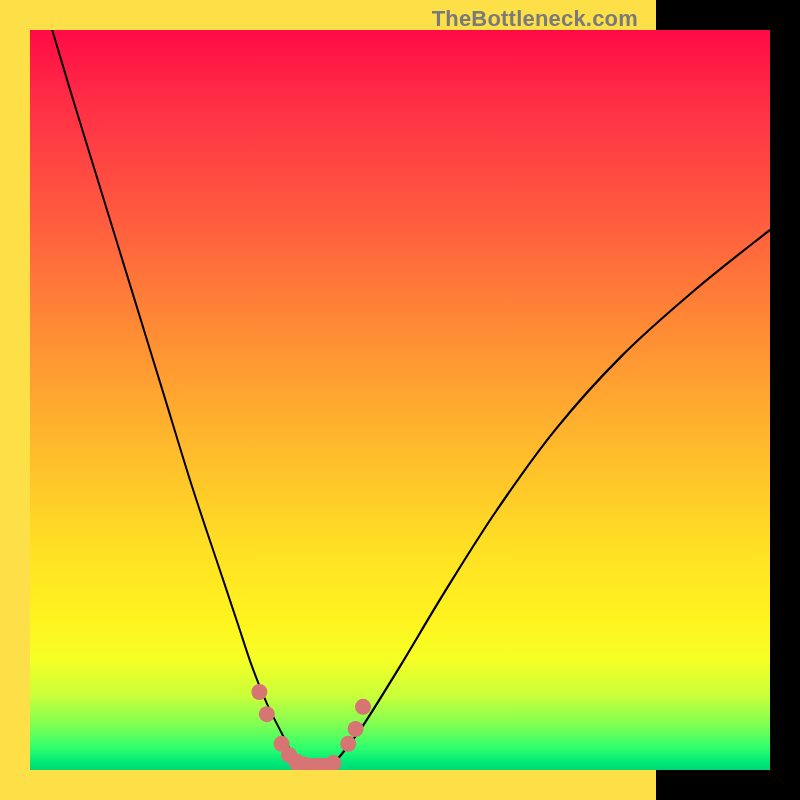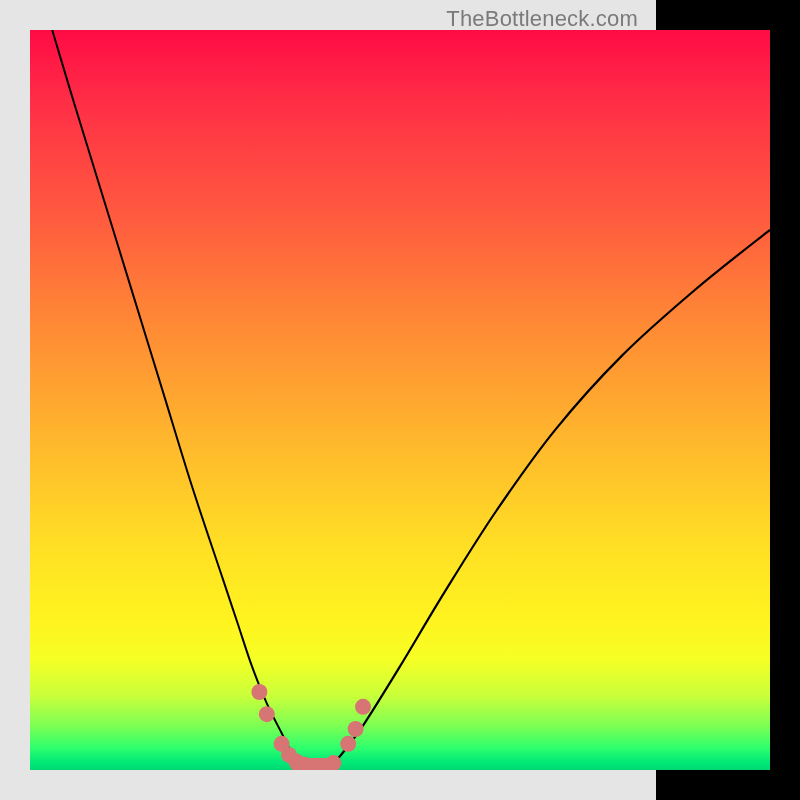--- a/index.html
+++ b/index.html
@@ -8,21 +8,22 @@
     width: 800px;
     height: 800px;
     background: #000;
     overflow: hidden;
     font-family: Arial, Helvetica, sans-serif;
   }
   .container {
     position: relative;
     width: 656px;
     height: 800px;
-    background: #e5e5e5;
+    background: #fde047;
+    font-weight: bold;
   }
   .plot-area {
     position: absolute;
     left: 30px;
     top: 30px;
     width: 740px;
     height: 740px;
     
     background: linear-gradient(
       to bottom,

